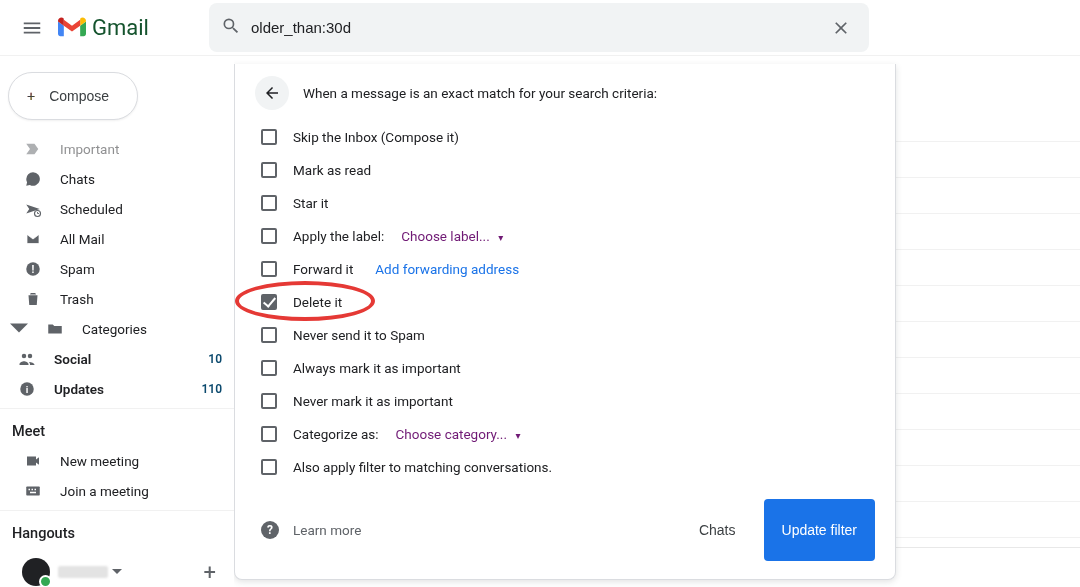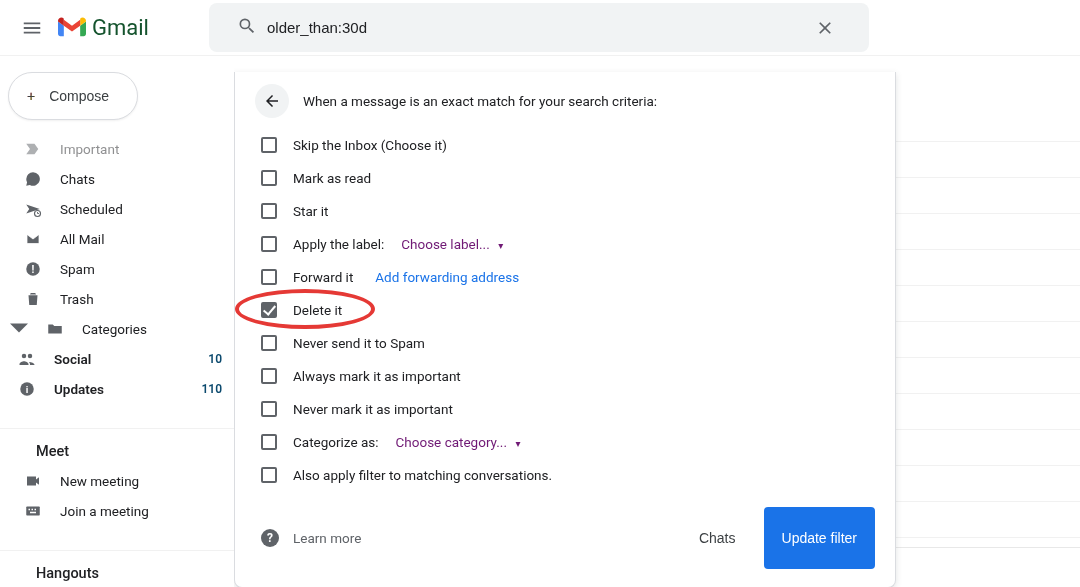--- a/index.html
+++ b/index.html
@@ -45,21 +45,21 @@
   .search-wrap {
     margin-left: 60px;
     flex: 0 0 660px;
   }
   .search-bar {
     background: #f1f3f4;
     border-radius: 8px;
     height: 49px;
     display: flex;
     align-items: center;
-    padding: 0 28px;
+    padding: 0 12px;
   }
   .search-bar svg { width: 20px; height: 20px; }
   .search-input {
     border: none;
     background: transparent;
     flex: 1;
     font-size: 15px;
     padding: 0 10px;
     outline: none;
     color: #202124;
@@ -118,26 +118,26 @@
     cursor: pointer;
   }
   .nav-item.sub { padding-left: 18px; font-weight: 600; }
   .nav-item .count {
     margin-left: auto;
     font-size: 12px;
     color: #0c4a6e;
   }
   .nav-item svg { width: 18px; height: 18px; color: #5f6368; }
   .section-label {
-    padding: 14px 0 6px 36px;
+    padding: 14px 0 6px 12px;
     font-size: 14.5px;
     font-weight: 500;
     color: #202124;
     border-top: 1px solid #f1f1f1;
-    margin-top: 24px;
+    margin-top: 4px;
   }
   .hangouts-row {
     display:flex;align-items:center;
     padding: 10px 18px 0 22px;
   }
   .avatar {
     width: 28px;height:28px;border-radius:50%;
     background:#202124;
     position:relative;
   }
@@ -158,21 +158,21 @@
     flex: 1;
     position: relative;
     background: #fff;
     overflow:hidden;
   }
 
   
   .filter-panel {
     position: absolute;
     left: 0;
-    top: 16px;
+    top: 8px;
     width: 662px;
     background: #fff;
     border: 1px solid #dadce0;
     border-top: none;
     border-radius: 0 0 8px 8px;
     box-shadow: 0 2px 6px rgba(60,64,67,.15);
     padding: 12px 20px 18px 20px;
     z-index: 5;
   }
   .panel-header {
@@ -468,21 +468,21 @@
         <div class="back-btn">
           <svg viewBox="0 0 24 24">
               <path fill="#202124" d="M20 11H7.8l5.6-5.6L12 4l-8 8 8 8 1.4-1.4L7.8 13H20z"></path>
             </svg>
         </div>
         <span class="panel-header-text">When a message is an exact match for your search criteria:</span>
       </div>
 
       <div class="opt-row">
         <div class="chk"></div>
-        <span class="opt-label">Skip the Inbox (Choose it)</span>
+        <span class="opt-label">Skip the Inbox (Compose it)</span>
       </div>
       <div class="opt-row">
         <div class="chk"></div>
         <span class="opt-label">Mark as read</span>
       </div>
       <div class="opt-row">
         <div class="chk"></div>
         <span class="opt-label">Star it</span>
       </div>
       <div class="opt-row">

